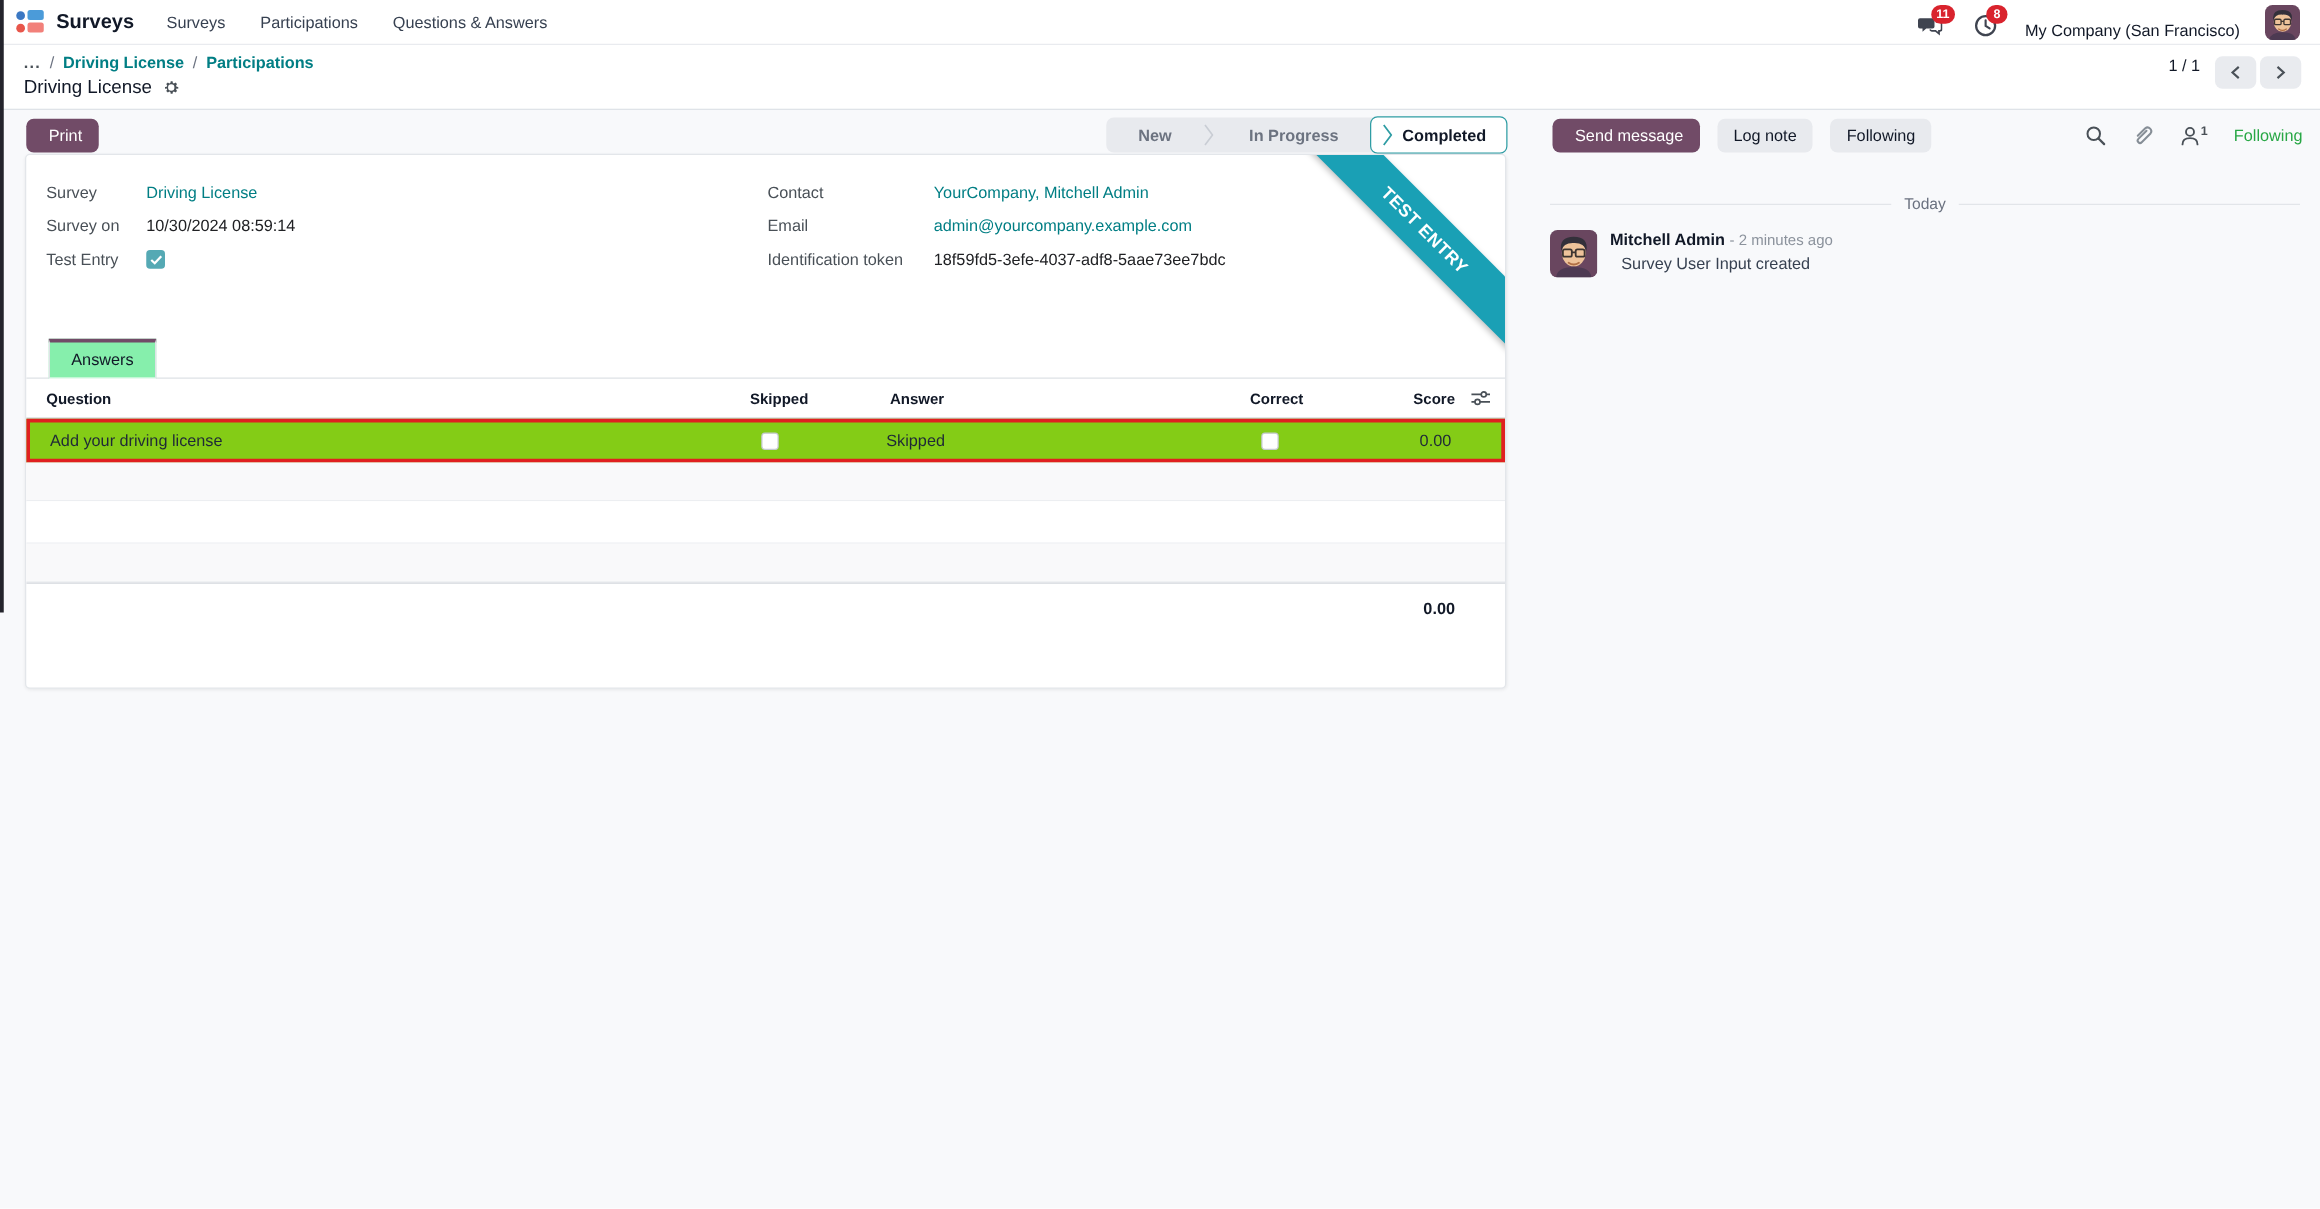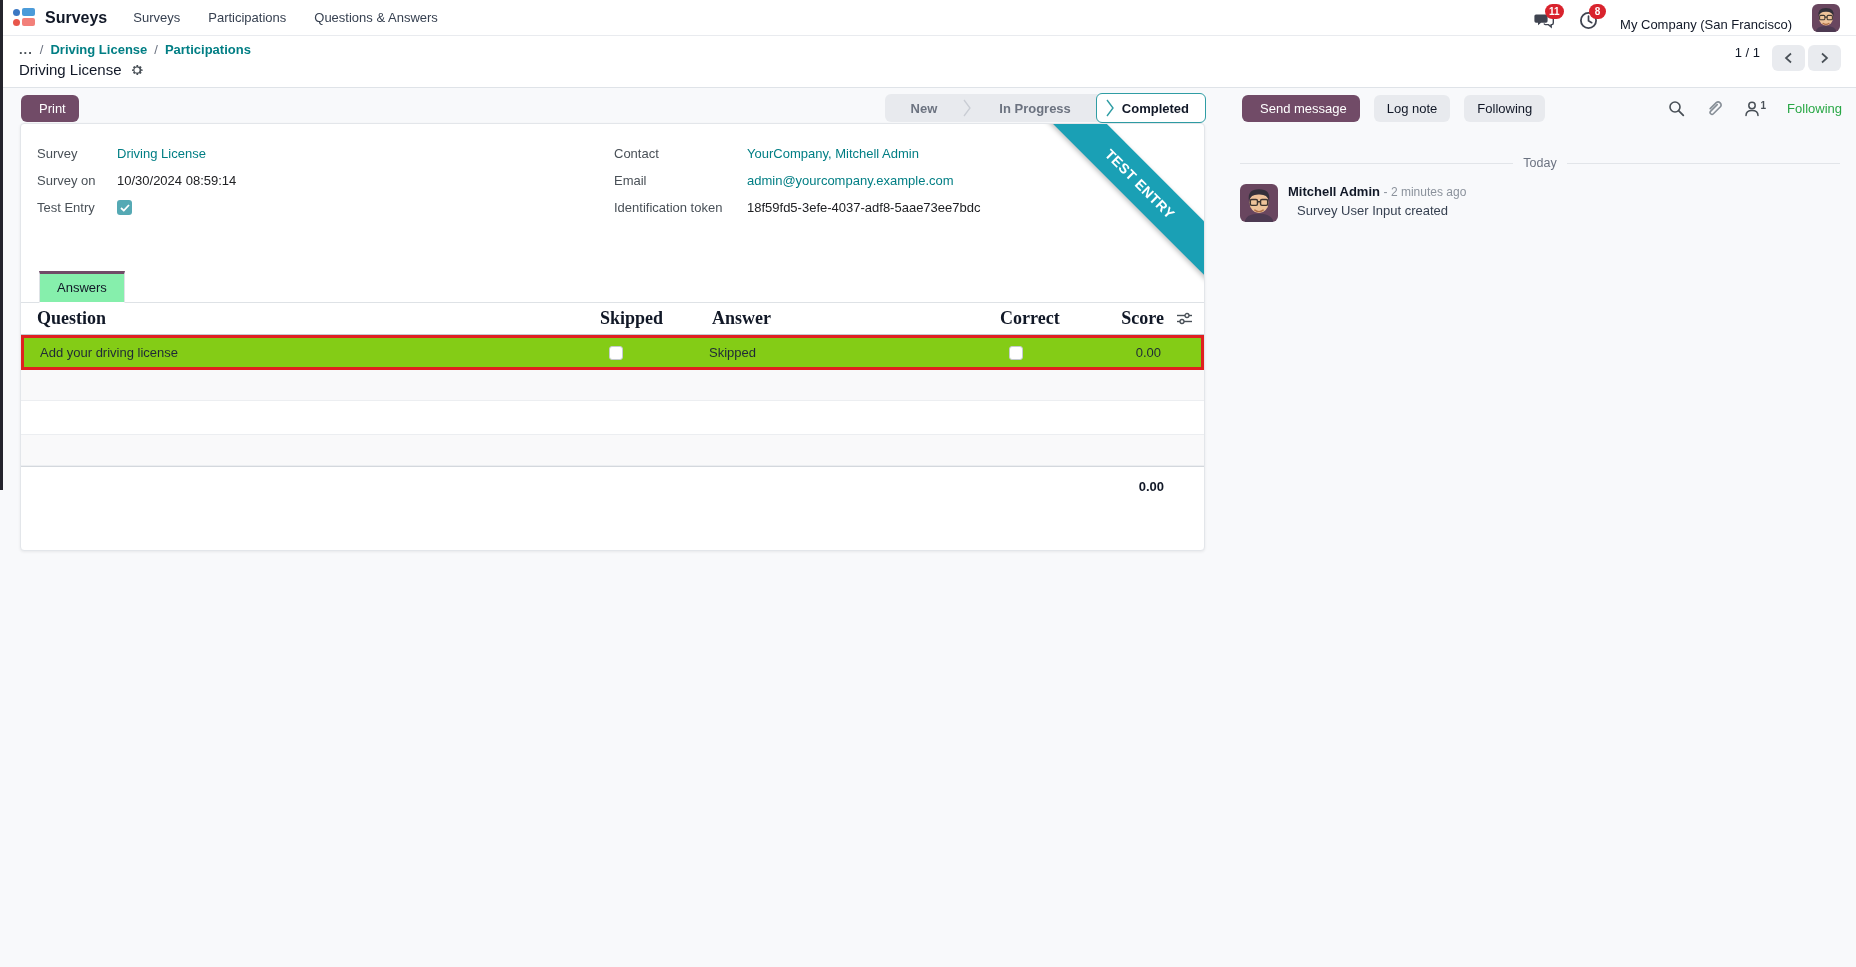--- a/index.html
+++ b/index.html
@@ -76,21 +76,21 @@
   .tabstrip { margin-top:50px; padding-left:18px; border-bottom:1px solid #dee2e6; display:flex; }
   .tab-active { background:#86efac; border:1px solid #dee2e6; border-bottom:1px solid #fff; border-top:3px solid #714B67; padding:6px 17px 7px; color:#111827; margin-bottom:-1px; cursor:pointer; }
 
   .trow { display:flex; align-items:center; }
   .t-question { flex:1; padding-left:16px; }
   .t-skipped { width:90px; display:flex; justify-content:center; }
   .t-answer { width:310px; padding-left:48px; }
   .t-correct { width:90px; display:flex; justify-content:center; }
   .t-score { width:100px; text-align:right; }
   .t-gear { width:40px; display:flex; justify-content:center; }
-  .thead { height:32px; border-bottom:1px solid #c6cbd2; font-weight:700; font-size:18px; color:#111827;font-family:Liberation Serif, serif; }
+  .thead { height:32px; border-bottom:1px solid #c6cbd2; font-weight:700; font-size:12px; color:#111827; }
   .thead .t-skipped, .thead .t-correct { justify-content:flex-start; padding-left:26px; }
   .thead .t-answer { padding-left:48px; }
   .row-hl { height:35px; border:3px solid #e02020; background:#84cc16; }
   .t-empty { height:31px; border-bottom:1px solid #eceef1; }
   .t-empty.alt { background:#f9f9fa; }
   .t-empty.mid { height:34px; background:#fff; }
   .tfoot { border-top:1px solid #d4d8dd; padding-top:12px; font-weight:700; color:#111827; }
 
   
   .chatter { position:absolute; left:1240px; right:16px; top:68px; }

